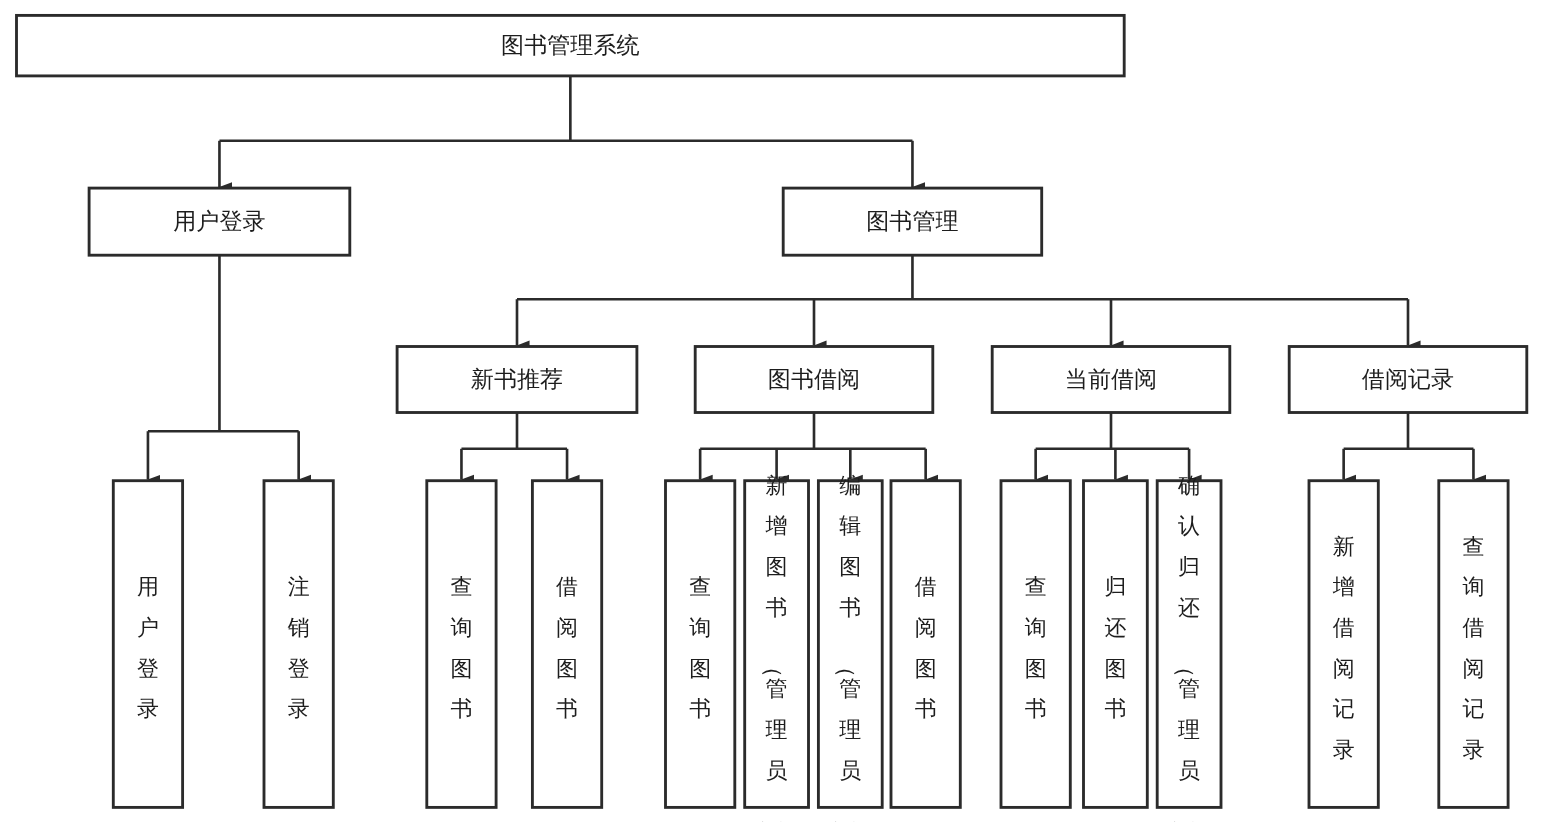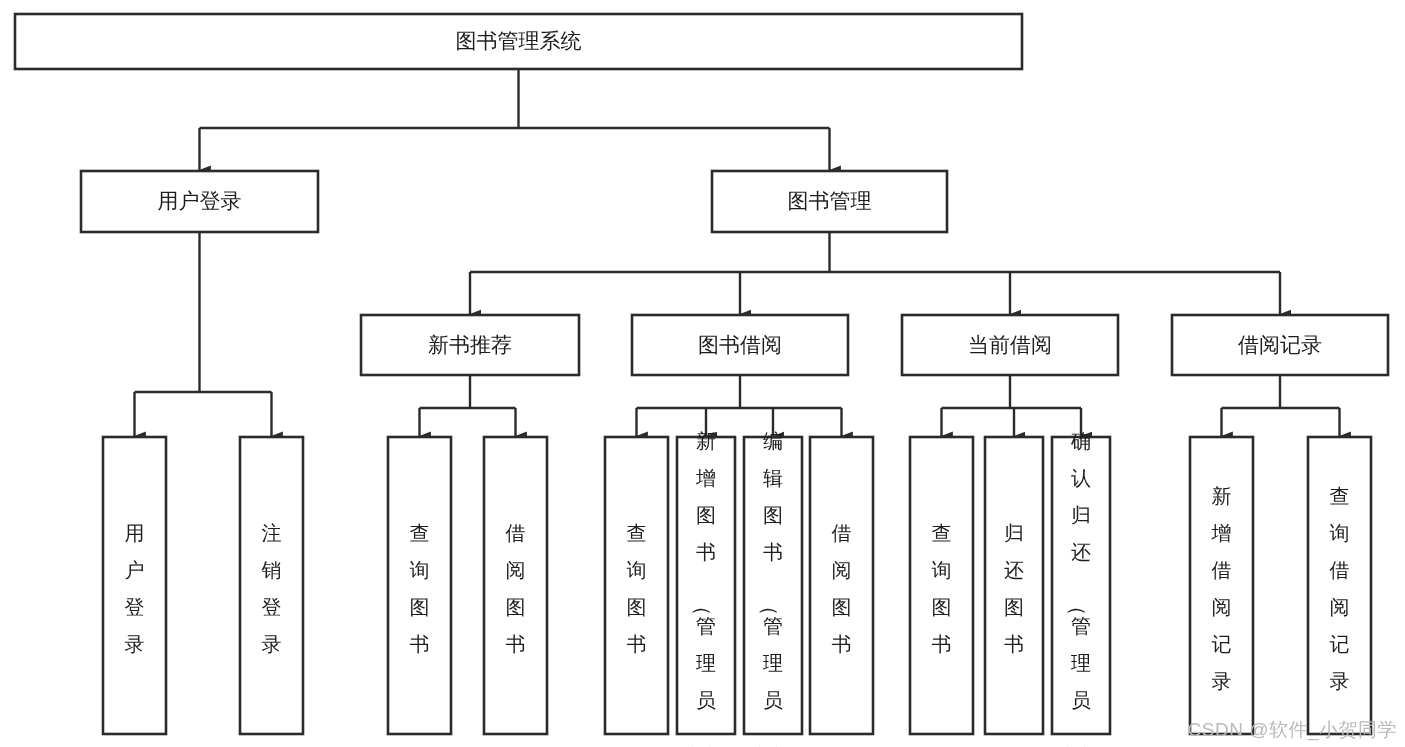--- a/index.html
+++ b/index.html
@@ -188,15 +188,14 @@
           <rect x="1190" y="437" width="63" height="297" class="node-rect"></rect>
           <text x="1221.5" y="503.36" class="node-label-v"><tspan x="1221.5" dy="0">新</tspan><tspan x="1221.5" dy="37">增</tspan><tspan x="1221.5" dy="37">借</tspan><tspan x="1221.5" dy="37">阅</tspan><tspan x="1221.5" dy="37">记</tspan><tspan x="1221.5" dy="37">录</tspan></text>
         </g>
         <g>
           <rect x="1308" y="437" width="63" height="297" class="node-rect"></rect>
           <text x="1339.5" y="503.36" class="node-label-v"><tspan x="1339.5" dy="0">查</tspan><tspan x="1339.5" dy="37">询</tspan><tspan x="1339.5" dy="37">借</tspan><tspan x="1339.5" dy="37">阅</tspan><tspan x="1339.5" dy="37">记</tspan><tspan x="1339.5" dy="37">录</tspan></text>
         </g>
       </g>
   </svg>
 
-  <div class="watermark-text">CSDN @软件_小贺同学</div>
 
 </div>
 
 </body></html>

